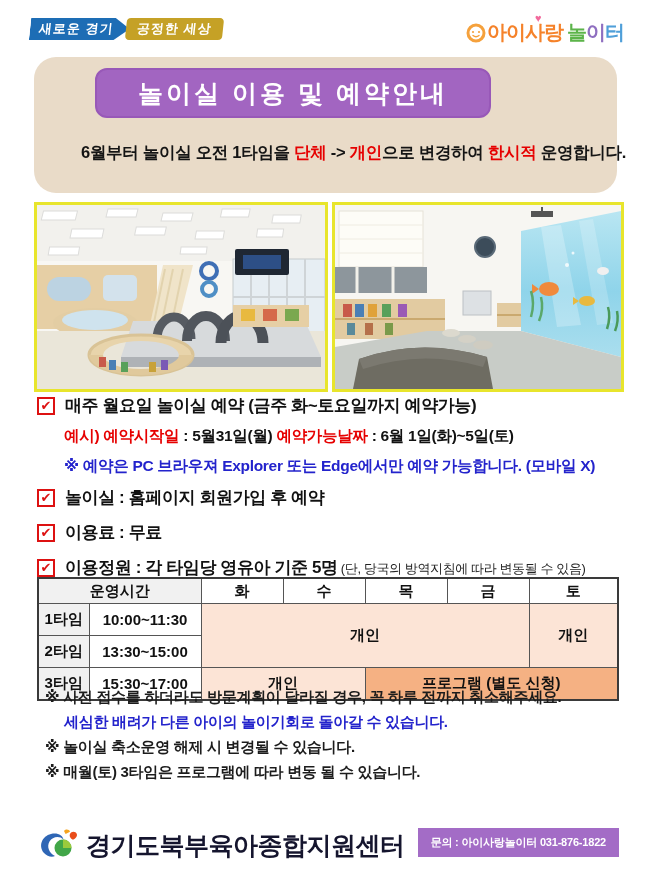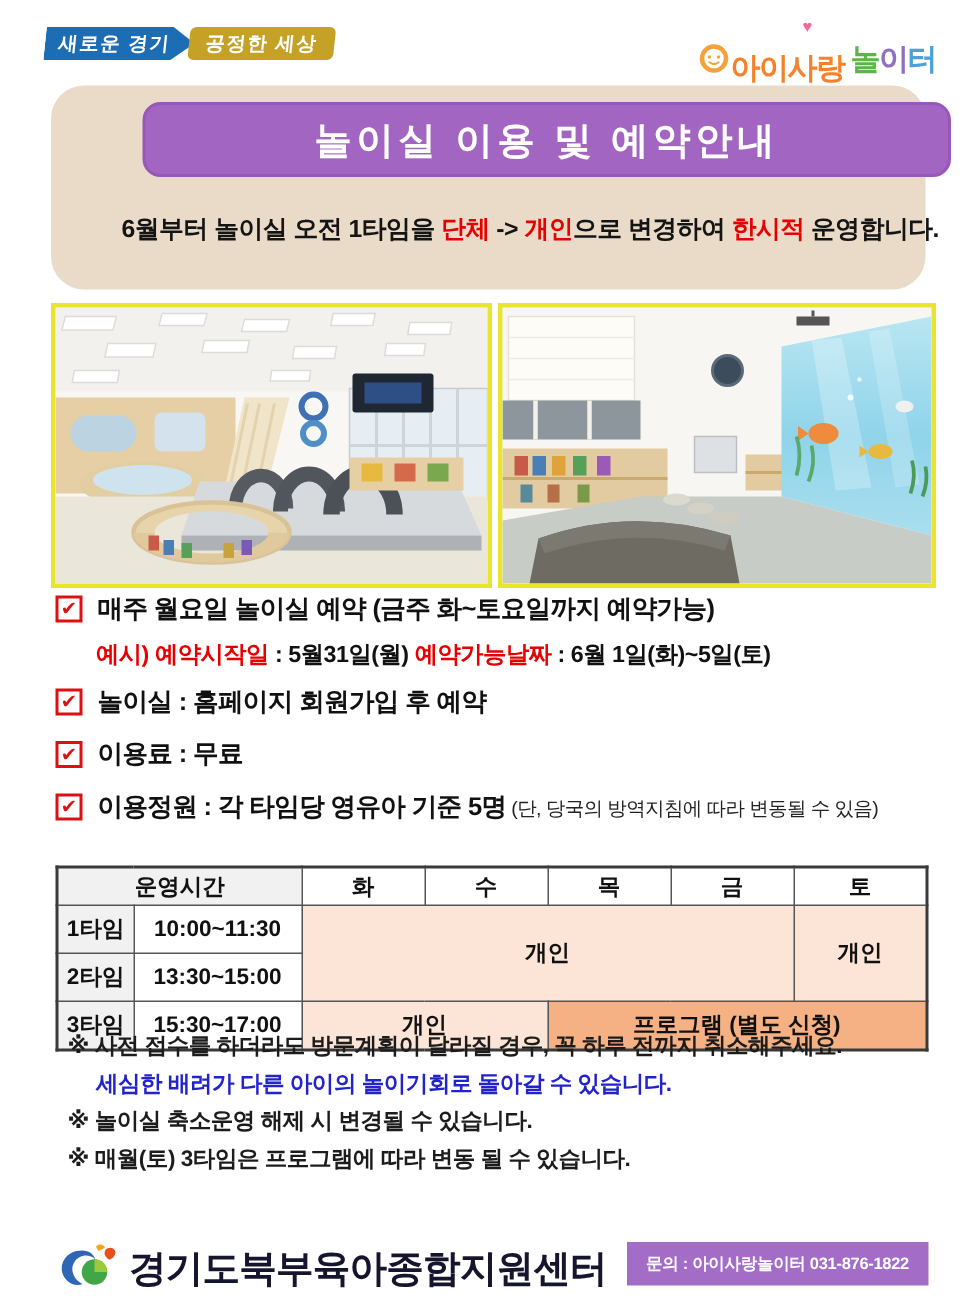--- a/index.html
+++ b/index.html
@@ -7,27 +7,27 @@
   .page{position:relative;width:650px;height:877px;overflow:hidden;background:#fff;}
   .red{color:#e60000;}
   .blue{color:#2323cc;}
   
   .gg-badges{position:absolute;left:30px;top:18px;display:flex;align-items:center;height:22px;}
   .badge-new{background:#1d6db5;color:#fff;font-weight:bold;font-size:13px;line-height:16px;padding:3px 16px 3px 9px;clip-path:polygon(0 0,85% 0,100% 50%,85% 100%,0 100%);transform:skewX(-6deg);letter-spacing:1px;white-space:nowrap;}
   .badge-fair{background:#c5a126;color:#fff;font-weight:bold;font-size:13px;line-height:16px;padding:3px 11px;margin-left:-4px;transform:skewX(-6deg);border-radius:4px;letter-spacing:1px;white-space:nowrap;}
   
   .ai-logo{position:absolute;right:26px;top:19px;display:flex;align-items:center;font-weight:bold;font-size:20px;letter-spacing:-1px;white-space:nowrap;}
   .ai-logo .heart{position:absolute;left:69px;top:-7px;font-size:11px;color:#f2699c;letter-spacing:0;}
-  .lg-orange{color:#f5822a;margin-top:13px;}
+  .lg-orange{color:#f5822a;}
   .lg-green{color:#5cb44a;margin-left:4px;}
   .lg-purple{color:#8f6fc0;}
   .lg-blue{color:#4f9fd9;}
   
   .beige-box{position:absolute;left:34px;top:57px;width:583px;height:136px;background:#e9dbc8;border-radius:22px;}
-  .purple-banner{position:absolute;left:61px;top:11px;width:539px;height:50px;background:#a265c1;border:2px solid #9858b8;border-radius:12px;display:flex;align-items:center;justify-content:center;box-sizing:border-box;}
+  .purple-banner{position:absolute;left:61px;top:11px;width:396px;height:50px;background:#a265c1;border:2px solid #9858b8;border-radius:12px;display:flex;align-items:center;justify-content:center;box-sizing:border-box;}
   .purple-banner span{color:#fff;font-weight:bold;font-size:25px;letter-spacing:3px;}
   .notice{position:absolute;left:0;top:85px;width:100%;text-align:center;font-weight:bold;font-size:16.5px;color:#141414;letter-spacing:-0.3px;margin-left:28px;}
   
   .photo{position:absolute;top:202px;height:184px;border:3px solid #e8e52c;background:#f2f1ed;box-sizing:content-box;}
   .photo svg{display:block;}
   .photo1{left:34px;width:288px;}
   .photo2{left:332px;width:286px;}
   
   .checklist{position:absolute;left:37px;top:394px;width:588px;color:#111;}
   .cl-row{display:flex;align-items:flex-start;}
@@ -233,20 +233,21 @@
   </div>
 
   <div class="checklist">
     <div class="cl-row">
       <span class="chk">✔</span>
       <span class="cl-main">매주 월요일 놀이실 예약 (금주 화~토요일까지 예약가능)</span>
     </div>
     <div class="cl-sub">
       <span class="red">예시) 예약시작일</span><span> : 5월31일(월) </span><span class="red">예약가능날짜</span><span> : 6월 1일(화)~5일(토)</span>
     </div>
+    <div class="cl-sub blue">※ 예약은 PC 브라우져 Explorer 또는 Edge에서만 예약 가능합니다. (모바일 X)</div>
     <div class="cl-row cl-item">
       <span class="chk">✔</span>
       <span class="cl-main">놀이실 : 홈페이지 회원가입 후 예약</span>
     </div>
     <div class="cl-row cl-item3">
       <span class="chk">✔</span>
       <span class="cl-main">이용료 : 무료</span>
     </div>
     <div class="cl-row cl-item3">
       <span class="chk">✔</span>

